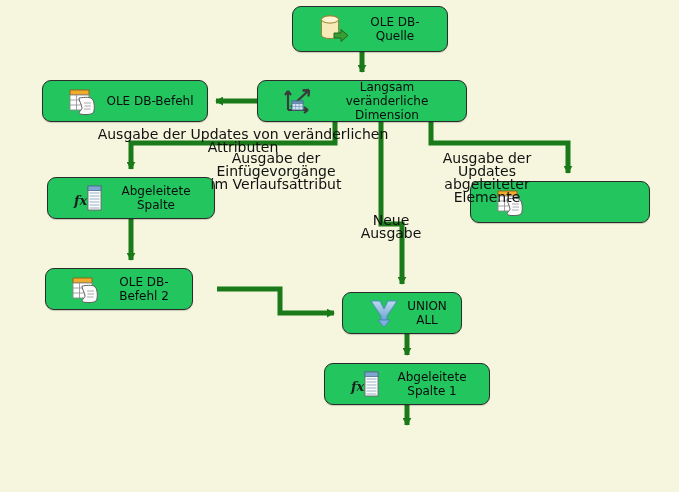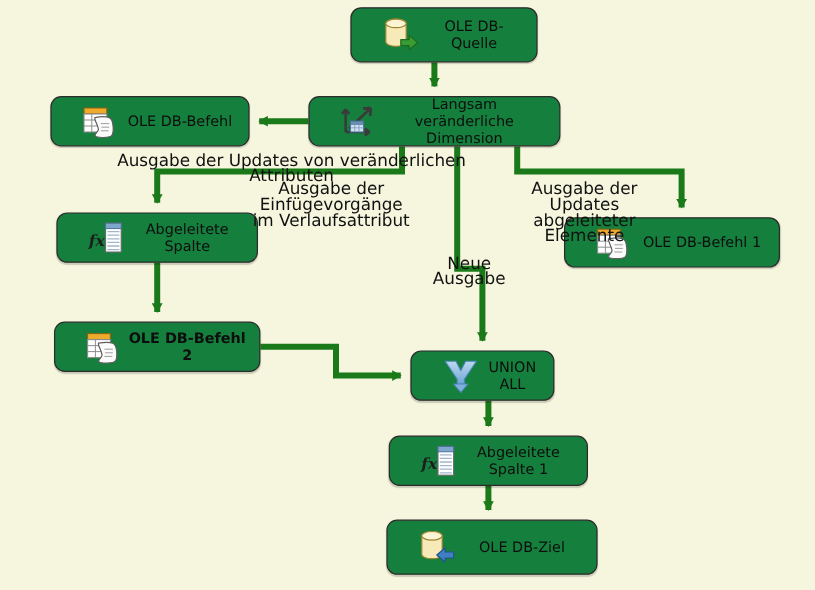--- a/index.html
+++ b/index.html
@@ -20,21 +20,21 @@
     left: 0; top: 0;
     width: 679px;
     height: 492px;
     pointer-events: none;
   }
 
   
   .node {
     position: absolute;
     box-sizing: border-box;
-    background: #15803d;
+    background: #22c55e;
     border: 1px solid #2b2b2b;
     border-radius: 9px;
     display: flex;
     align-items: center;
     z-index: 5;
     box-shadow: 0 1px 1px rgba(0,0,0,0.18);
   }
   .node .ico {
     flex: 0 0 auto;
     width: 34px;
@@ -173,24 +173,23 @@
         <rect x="3" y="11" width="19" height="15" fill="#ffffff" stroke="#8a8a8a" stroke-width="0.9"></rect>
         <line x1="9.5" y1="11" x2="9.5" y2="26" stroke="#8a8a8a" stroke-width="0.8"></line>
         <line x1="3" y1="16" x2="22" y2="16" stroke="#8a8a8a" stroke-width="0.8"></line>
         <line x1="3" y1="21" x2="22" y2="21" stroke="#8a8a8a" stroke-width="0.8"></line>
         <path d="M12,14 C12,14 20,12.5 24,14 C28,15.5 28,27 26,29 C24,31 14,31 12.5,29.5 C11,28 15,26 15,24 C15,21 11.5,16 12,14 Z" fill="#fbfbfb" stroke="#5e5e5e" stroke-width="1" stroke-linejoin="round"></path>
         <line x1="17" y1="19" x2="24" y2="19" stroke="#9a9a9a" stroke-width="0.8"></line>
         <line x1="17.5" y1="22" x2="24" y2="22" stroke="#9a9a9a" stroke-width="0.8"></line>
         <line x1="17" y1="25" x2="23.5" y2="25" stroke="#9a9a9a" stroke-width="0.8"></line>
       </svg>
     </span>
-    <span class="lbl">OLE DB-Befehl 1</span>
-  </div>
-
-  <div class="node" style="left:45px; top:268px; width:172px; height:42px;font-weight:bold;">
+  </div>
+
+  <div class="node" style="left:45px; top:268px; width:148px; height:42px;">
     <span class="ico">
       <svg viewBox="0 0 34 34" width="34" height="34" xmlns="http://www.w3.org/2000/svg">
         <rect x="3" y="6" width="19" height="5" fill="#f0ab2c" stroke="#8a6415" stroke-width="0.9"></rect>
         <rect x="3" y="11" width="19" height="15" fill="#ffffff" stroke="#8a8a8a" stroke-width="0.9"></rect>
         <line x1="9.5" y1="11" x2="9.5" y2="26" stroke="#8a8a8a" stroke-width="0.8"></line>
         <line x1="3" y1="16" x2="22" y2="16" stroke="#8a8a8a" stroke-width="0.8"></line>
         <line x1="3" y1="21" x2="22" y2="21" stroke="#8a8a8a" stroke-width="0.8"></line>
         <path d="M12,14 C12,14 20,12.5 24,14 C28,15.5 28,27 26,29 C24,31 14,31 12.5,29.5 C11,28 15,26 15,24 C15,21 11.5,16 12,14 Z" fill="#fbfbfb" stroke="#5e5e5e" stroke-width="1" stroke-linejoin="round"></path>
         <line x1="17" y1="19" x2="24" y2="19" stroke="#9a9a9a" stroke-width="0.8"></line>
         <line x1="17.5" y1="22" x2="24" y2="22" stroke="#9a9a9a" stroke-width="0.8"></line>
@@ -226,31 +225,20 @@
         <line x1="17.5" y1="15" x2="27.5" y2="15" stroke="#9fb6cc" stroke-width="1.1"></line>
         <line x1="17.5" y1="18" x2="27.5" y2="18" stroke="#9fb6cc" stroke-width="1.1"></line>
         <line x1="17.5" y1="21" x2="27.5" y2="21" stroke="#9fb6cc" stroke-width="1.1"></line>
         <line x1="17.5" y1="24" x2="27.5" y2="24" stroke="#9fb6cc" stroke-width="1.1"></line>
         <line x1="17.5" y1="27" x2="27.5" y2="27" stroke="#9fb6cc" stroke-width="1.1"></line>
       </svg>
     </span>
     <span class="lbl">Abgeleitete Spalte 1</span>
   </div>
 
-  <div class="node" style="left:322px; top:433px; width:176px; height:46px;">
-    <span class="ico">
-      <svg viewBox="0 0 34 34" width="34" height="34" xmlns="http://www.w3.org/2000/svg">
-        <ellipse cx="13" cy="7.5" rx="8.5" ry="3.6" fill="#f2e3a4" stroke="#9a8530" stroke-width="1"></ellipse>
-        <path d="M4.5,7.5 L4.5,23 A8.5,3.6 0 0 0 21.5,23 L21.5,7.5 Z" fill="#f7eab8" stroke="#9a8530" stroke-width="1"></path>
-        <ellipse cx="13" cy="7.5" rx="8.5" ry="3.6" fill="#fcf4d2" stroke="#9a8530" stroke-width="1"></ellipse>
-        <path d="M31,21 L24,21 L24,17.5 L17,23.5 L24,29.5 L24,26 L31,26 Z" fill="#3f7fc4" stroke="#24548a" stroke-width="1" stroke-linejoin="round"></path>
-      </svg>
-    </span>
-    <span class="lbl">OLE DB-Ziel</span>
-  </div>
 
   <div class="elabel" style="left:83px; top:128px; width:320px;">Ausgabe der Updates von veränderlichen Attributen</div>
 
   <div class="elabel" style="left:178px; top:152px; width:196px;">Ausgabe der Einfügevorgänge
 im Verlaufsattribut</div>
 
   <div class="elabel" style="left:412px; top:152px; width:150px;">Ausgabe der Updates
 abgeleiteter Elemente</div>
 
   <div class="elabel" style="left:345px; top:214px; width:92px;">Neue Ausgabe</div>

